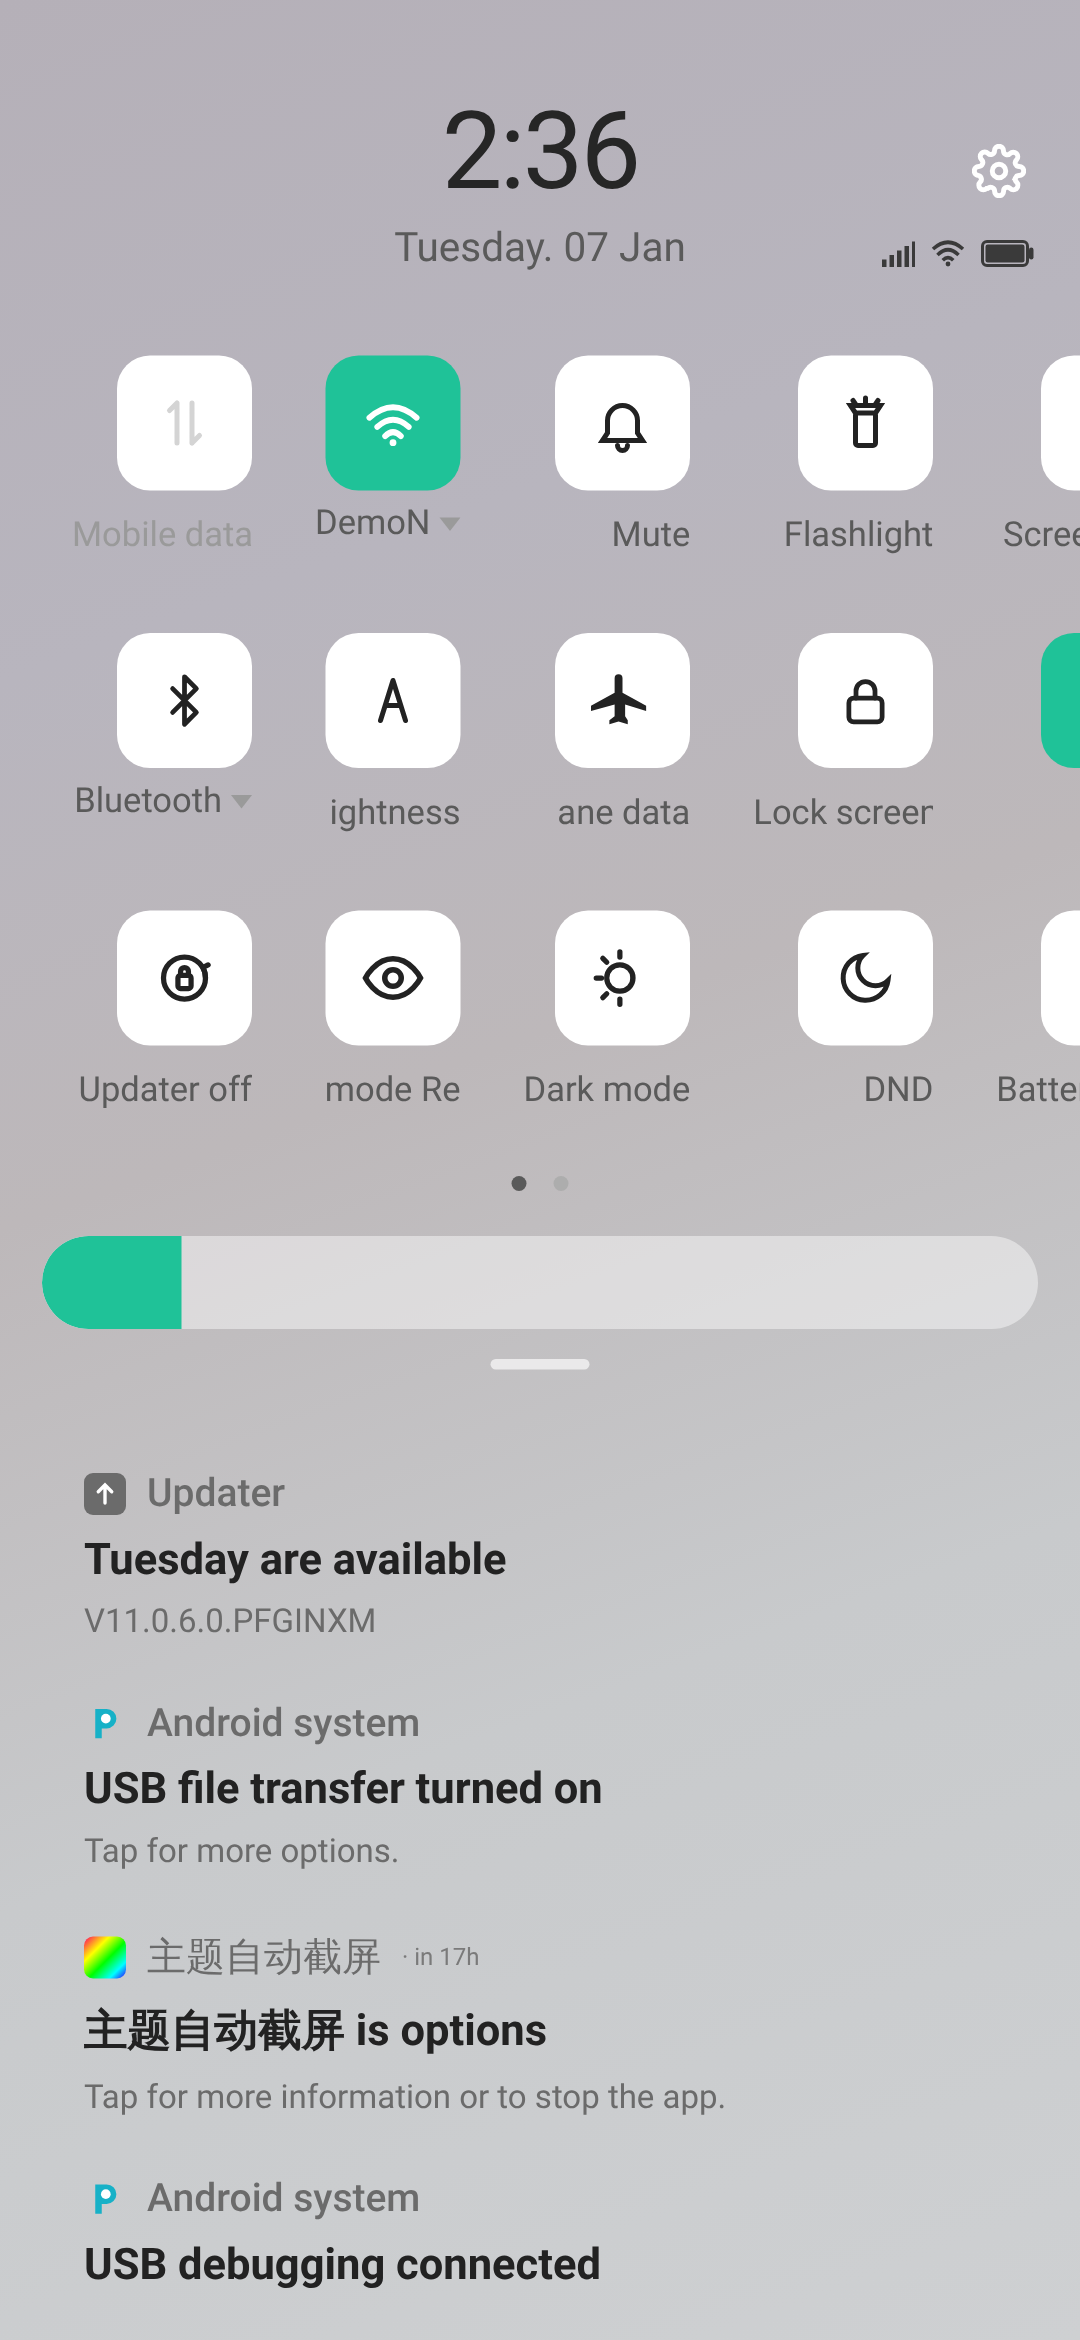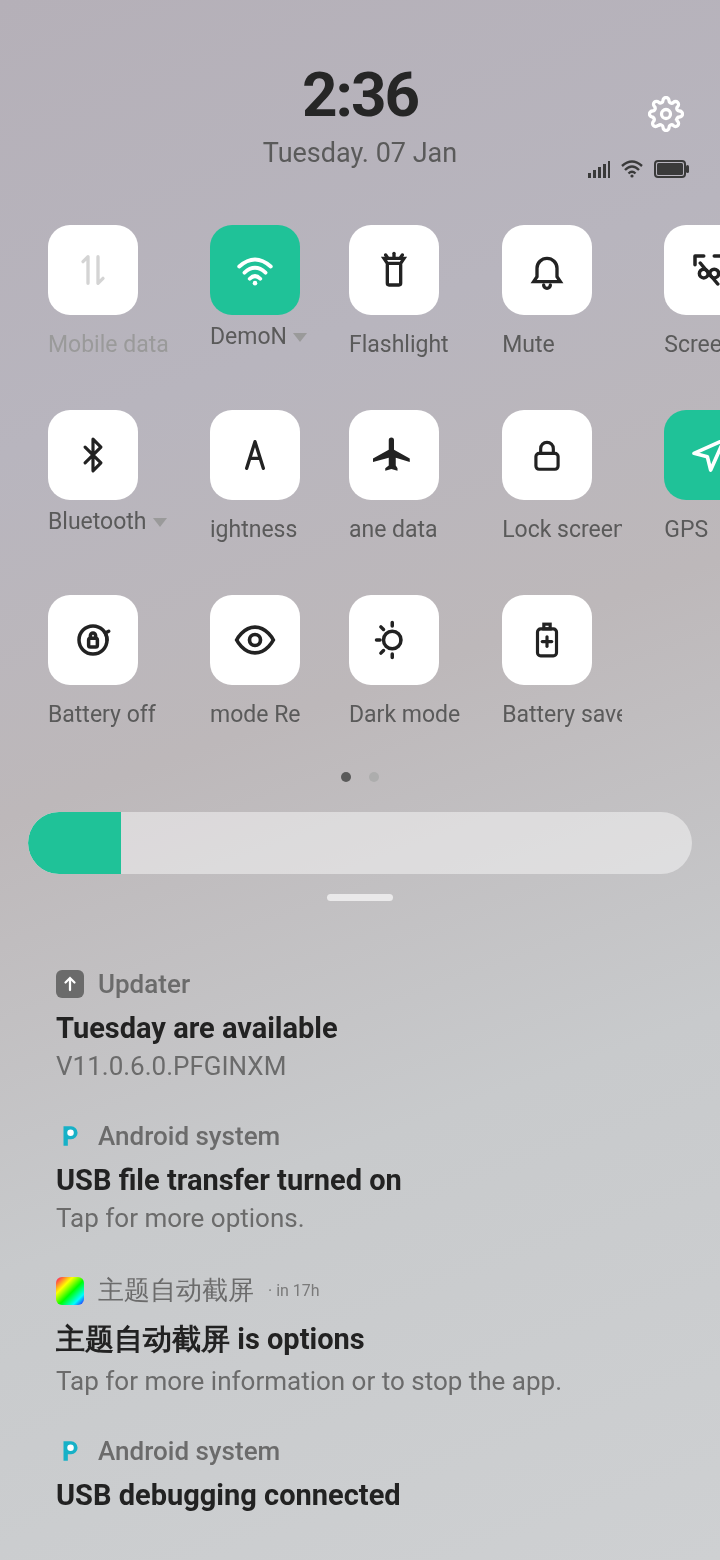--- a/index.html
+++ b/index.html
@@ -8,21 +8,21 @@
     height: 1560px;
     background: linear-gradient(160deg, #b5b0b8 0%, #b8b5be 25%, #bdb8ba 45%, #c8cacc 70%, #ced0d2 100%);
     overflow: hidden;
     position: relative;
   }
   .header {
     padding-top: 58px;
     position: relative;
   }
   .header-center { text-align: center; }
-  .time { font-size: 62px; font-weight: 700; color: #262626; letter-spacing: -2px; }
+  .time { font-size: 72px; font-weight: 400; color: #262626; letter-spacing: -2px; }
   .date { font-size: 27px; color: #5a5a5a; margin-top: 6px; text-align: center; }
   .gear {
     position: absolute;
     right: 36px;
     top: 96px;
   }
   .status-icons {
     position: absolute;
     right: 30px;
     top: 160px;
@@ -33,21 +33,21 @@
   .status-icons svg { display: block; }
   .tiles {
     margin: 56px 48px 0 48px;
     display: grid;
     grid-template-columns: repeat(5, 1fr);
     gap: 52px 42px;
   }
   .tile {
     display: flex;
     flex-direction: column;
-    align-items: flex-start;
+    align-items: flex-end;
   }
   .tile-btn {
     width: 90px;
     height: 90px;
     border-radius: 22px;
     background: #fff;
     display: flex;
     align-items: center;
     justify-content: center;
   }
@@ -137,22 +137,23 @@
   .notif-meta {
     font-size: 16px; color: #7a7a7a;
   }
   .notif-title {
     font-size: 29px;
     font-weight: 700;
     color: #222;
     margin-bottom: 6px;
   }
   .notif-body {
-    font-size: 26px;
+    font-size: 22px;
     color: #6b6b6b;
+    margin-top: 12px;
   }
   
   .theme-icon {
     background: linear-gradient(135deg,#f06 0%,#ff0 30%,#0f0 55%,#0ff 80%,#30f 100%);
   }
 </style>
 </head>
 <body>
 
 <div class="header">
@@ -210,42 +211,42 @@
     </div>
     <div class="tile-label-wrap">
       <span class="lab">DemoN</span>
       <span class="tri"></span>
     </div>
   </div>
 
   <div class="tile">
     <div class="tile-btn">
       <svg width="40" height="40" viewBox="0 0 24 24" fill="none" stroke="#222" stroke-width="2" stroke-linecap="round">
+        <path d="M18 16v-5a6 6 0 0 0-12 0v5l-2 3h16z"></path>
+        <path d="M10 21a2 2 0 0 0 4 0"></path>
+      </svg>
+    </div>
+    <div class="tile-label">Mute</div>
+  </div>
+
+  <div class="tile">
+    <div class="tile-btn">
+      <svg width="40" height="40" viewBox="0 0 24 24" fill="none" stroke="#222" stroke-width="2" stroke-linecap="round">
         <rect x="8" y="8" width="8" height="13" rx="1"></rect>
         <path d="M8 8 L6 5 L18 5 L16 8"></path>
         <line x1="12" y1="2" x2="12" y2="4"></line>
         <line x1="7" y1="3" x2="8" y2="4.5"></line>
         <line x1="17" y1="3" x2="16" y2="4.5"></line>
       </svg>
     </div>
     <div class="tile-label">Flashlight</div>
   </div>
 
   <div class="tile">
     <div class="tile-btn">
-      <svg width="40" height="40" viewBox="0 0 24 24" fill="none" stroke="#222" stroke-width="2" stroke-linecap="round">
-        <path d="M18 16v-5a6 6 0 0 0-12 0v5l-2 3h16z"></path>
-        <path d="M10 21a2 2 0 0 0 4 0"></path>
-      </svg>
-    </div>
-    <div class="tile-label">Mute</div>
-  </div>
-
-  <div class="tile">
-    <div class="tile-btn">
       <svg width="42" height="42" viewBox="0 0 24 24" fill="none" stroke="#222" stroke-width="2" stroke-linecap="round">
         <path d="M4 4h5M4 4v5M20 4h-5M20 4v5"></path>
         <circle cx="9" cy="14" r="2.5"></circle>
         <circle cx="15" cy="14" r="2.5"></circle>
         <line x1="7" y1="8" x2="17" y2="20"></line>
       </svg>
     </div>
     <div class="tile-label">Screenshot</div>
   </div>
 
@@ -300,21 +301,21 @@
 
   <div class="tile">
     <div class="tile-btn">
       <svg width="42" height="42" viewBox="0 0 24 24" fill="none" stroke="#222" stroke-width="2" stroke-linecap="round">
         <circle cx="12" cy="12" r="8"></circle>
         <path d="M20 12a8 8 0 0 0-1-4l2-1"></path>
         <rect x="9.5" y="11" width="5" height="5" rx="1"></rect>
         <path d="M10.5 11V9.5a1.5 1.5 0 0 1 3 0V11"></path>
       </svg>
     </div>
-    <div class="tile-label">Battery off</div>
+    <div class="tile-label">Updater off</div>
   </div>
 
   <div class="tile">
     <div class="tile-btn">
       <svg width="44" height="44" viewBox="0 0 24 24" fill="none" stroke="#222" stroke-width="2" stroke-linecap="round">
         <path d="M2 12s3.5-7 10-7 10 7 10 7-3.5 7-10 7S2 12 2 12z"></path>
         <circle cx="12" cy="12" r="3"></circle>
       </svg>
     </div>
     <div class="tile-label">mode     Re</div>
@@ -324,20 +325,28 @@
     <div class="tile-btn">
       <svg width="42" height="42" viewBox="0 0 24 24" fill="none" stroke="#222" stroke-width="2" stroke-linecap="round">
         <circle cx="11" cy="12" r="5"></circle>
         <path d="M15 9a4 4 0 0 1 0 6" fill="#222" stroke="none"></path>
         <path d="M11 4V2M11 22v-2M4 12H2M6 6L4.5 4.5M6 18l-1.5 1.5"></path>
       </svg>
     </div>
     <div class="tile-label">Dark mode</div>
   </div>
 
+  <div class="tile">
+    <div class="tile-btn">
+      <svg width="40" height="40" viewBox="0 0 24 24" fill="none" stroke="#222" stroke-width="2" stroke-linecap="round">
+        <path d="M21 13A9 9 0 1 1 11 3a7 7 0 0 0 10 10z"></path>
+      </svg>
+    </div>
+    <div class="tile-label">DND</div>
+  </div>
 
   <div class="tile">
     <div class="tile-btn">
       <svg width="38" height="42" viewBox="0 0 24 24" fill="none" stroke="#222" stroke-width="2" stroke-linecap="round">
         <rect x="6" y="5" width="12" height="17" rx="2"></rect>
         <rect x="10" y="2" width="4" height="3"></rect>
         <line x1="12" y1="10" x2="12" y2="16"></line>
         <line x1="9" y1="13" x2="15" y2="13"></line>
       </svg>
     </div>

